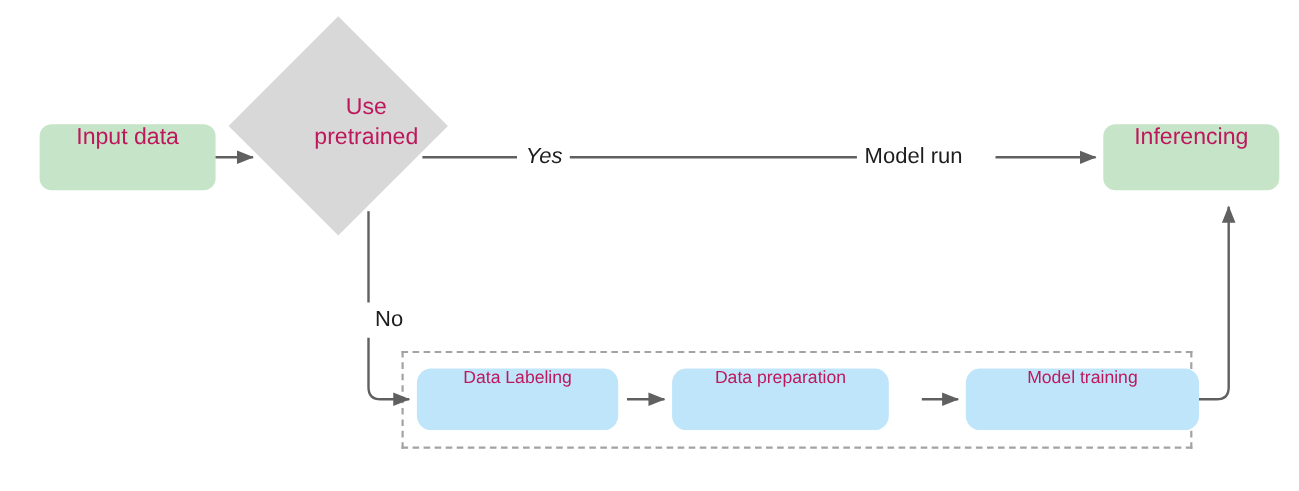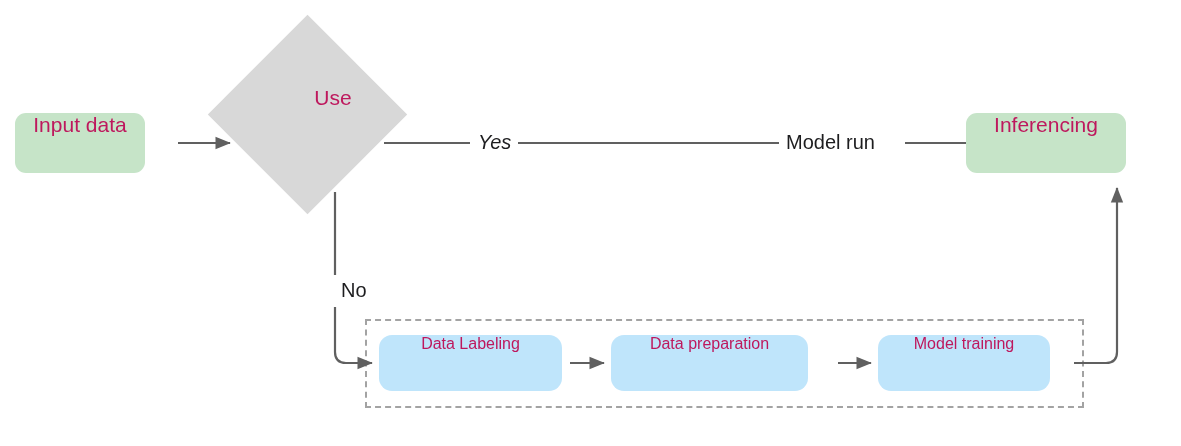--- a/index.html
+++ b/index.html
@@ -58,28 +58,28 @@
     white-space: nowrap;
     z-index: 3;
   }
   .group-box {
     position: absolute;
     box-sizing: border-box;
     border: 2px dashed #a3a3a3;
     z-index: 0;
   }
   
-  #node-input-data   { left: 15px;  top: 113px; width: 130px; height: 60px; }
+  #node-input-data   { left: 36px;  top: 113px; width: 160px; height: 60px; }
   #node-decision     { left: 248px; top: 84px;  width: 170px; height: 118px; }
   #diamond-gray      { left: 237px; top: 44px;  width: 141px; height: 141px;
                        transform: rotate(45deg); transform-origin: center; }
-  #node-inferencing  { left: 966px; top: 113px; width: 160px; height: 60px; }
+  #node-inferencing  { left: 1003px; top: 113px; width: 160px; height: 60px; }
   #node-data-label   { left: 379px; top: 335px; width: 183px; height: 56px; }
   #node-data-prep    { left: 611px; top: 335px; width: 197px; height: 56px; }
-  #node-model-train  { left: 878px; top: 335px; width: 172px; height: 56px; }
+  #node-model-train  { left: 878px; top: 335px; width: 212px; height: 56px; }
   #group-training    { left: 365px; top: 319px; width: 719px; height: 89px; }
   #label-yes         { left: 471px; top: 131px; font-style: italic; }
   #label-model-run   { left: 779px; top: 131px; }
   #label-no          { left: 314px; top: 279px; background: transparent; padding: 0; margin-left: 27px; }
 </style>
 </head>
 <body>
 
 <div id="group-training" class="group-box"></div>
 
@@ -108,20 +108,21 @@
 
 <div id="diamond-gray" class="diamond-shape"></div>
 
 <div id="node-input-data" class="node node-green">
   <span>Input data</span>
 </div>
 
 <div id="node-decision" class="node node-decision">
   <div>
     <div>Use</div>
+    <div>pretrained</div>
   </div>
 </div>
 
 <div id="node-inferencing" class="node node-green">
   <span>Inferencing</span>
 </div>
 
 <div id="node-data-label" class="node node-blue">
   <span>Data Labeling</span>
 </div>

